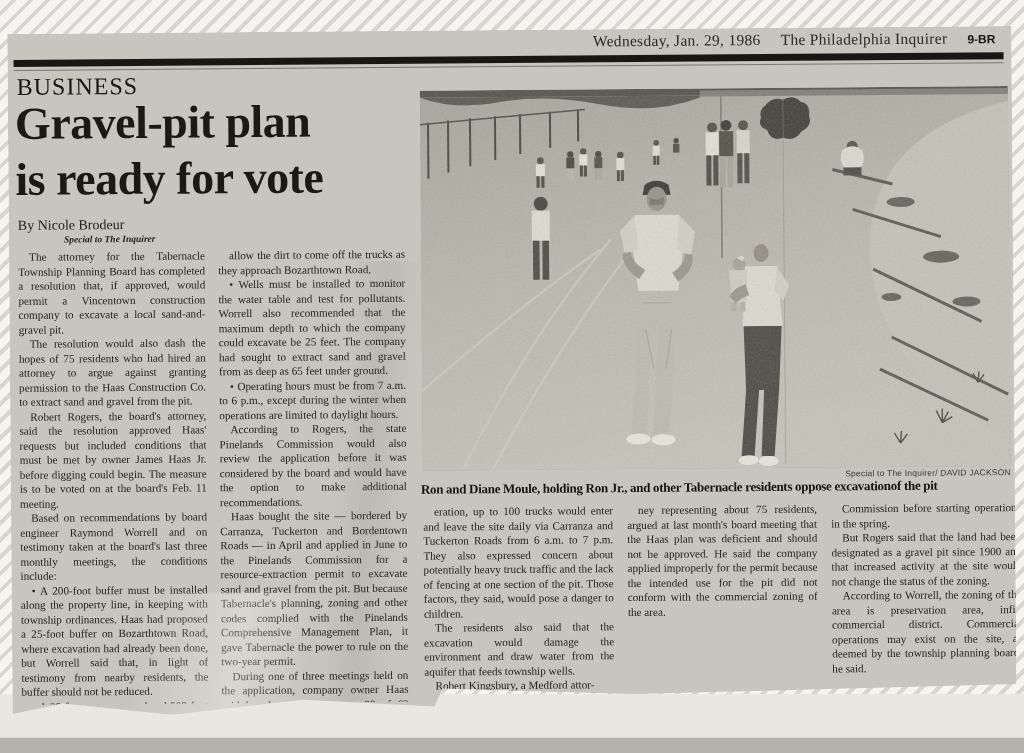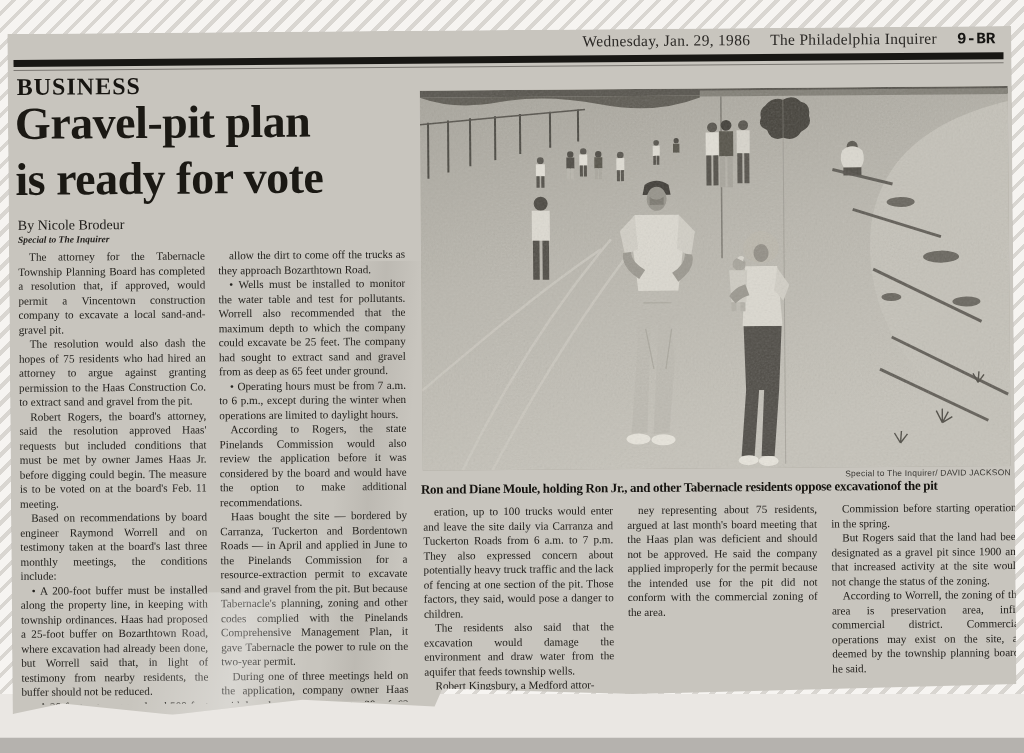--- a/index.html
+++ b/index.html
@@ -18,34 +18,34 @@
     transform:rotate(-0.45deg);
     transform-origin:50% 50%;
     clip-path:polygon(0 0,1004px 0,1004px 658px,620px 665px,430px 658px,422px 676px,290px 668px,160px 682px,50px 670px,0 680px);
     box-shadow:0 3px 6px rgba(60,55,50,.25);
   }
   .masthead{
     position:absolute; right:16px; top:3px;
     display:flex; gap:20px; align-items:baseline;
     font-size:15.5px; color:#2b2926; letter-spacing:.3px;
   }
-  .masthead .pageno{ font-family:Liberation Mono, monospace; font-weight:bold; font-size:16px; color:#161513; letter-spacing:0; }
+  .masthead .pageno{ font-family:Liberation Sans, sans-serif; font-weight:bold; font-size:12px; color:#161513; letter-spacing:0; }
   .toprule{ position:absolute; left:6px; top:26px; width:990px; height:7px; background:#181714; }
   .toprule-thin{ position:absolute; left:6px; top:36px; width:990px; height:1px; background:#7a7772; }
   .section{
     position:absolute; left:9px; top:40px;
-    font-weight:bold; font-size:24px; letter-spacing:1px; color:#171511;
+    font-weight:normal; font-size:24px; letter-spacing:1px; color:#171511;
   }
   .headline{
     position:absolute; left:7px; top:62px; width:405px;
     font-size:46px; font-weight:600; line-height:56px; color:#1b1914; letter-spacing:-.5px;
   }
   .byline{ position:absolute; left:9px; top:184px; color:#1f1d1a;font-family:Liberation Serif, serif; }
   .byline .author{ font-size:14px; }
-  .byline .affil{ font-size:9.5px; font-weight:bold; font-style:italic; margin-top:1px; }
+  .byline .affil{ font-size:9.5px; font-weight:bold; font-style:italic; margin-top:1px;margin-left:46px; }
 
   .cols{ position:absolute; left:9px; top:216px; display:flex; gap:13px; }
   .col{ width:187px; height:455px; overflow:hidden; text-align:justify;
         font-size:11.2px; line-height:14.5px; color:#24221e; }
   .col p{ text-indent:11px; }
 
   .photo-wrap{ position:absolute; left:412px; top:60px; width:588px; height:380px; overflow:hidden; background:#b4b1a8; }
   .photo-wrap svg{ display:block; width:588px; height:380px; }
 
   .credit{ position:absolute; left:412px; top:441px; width:588px;

